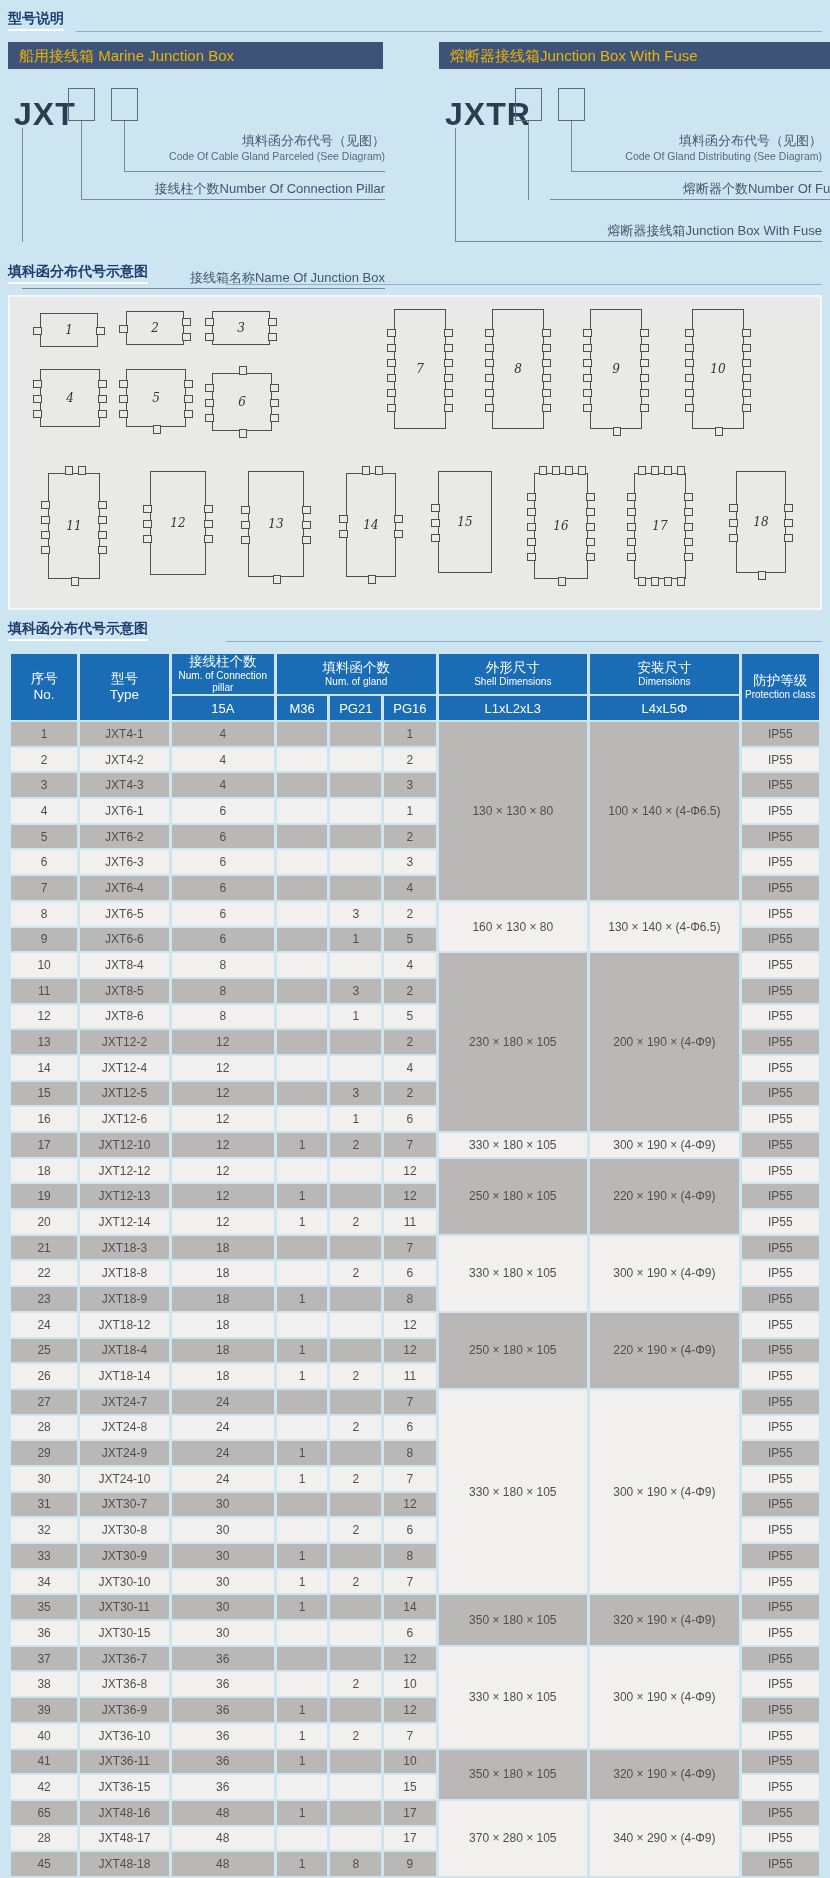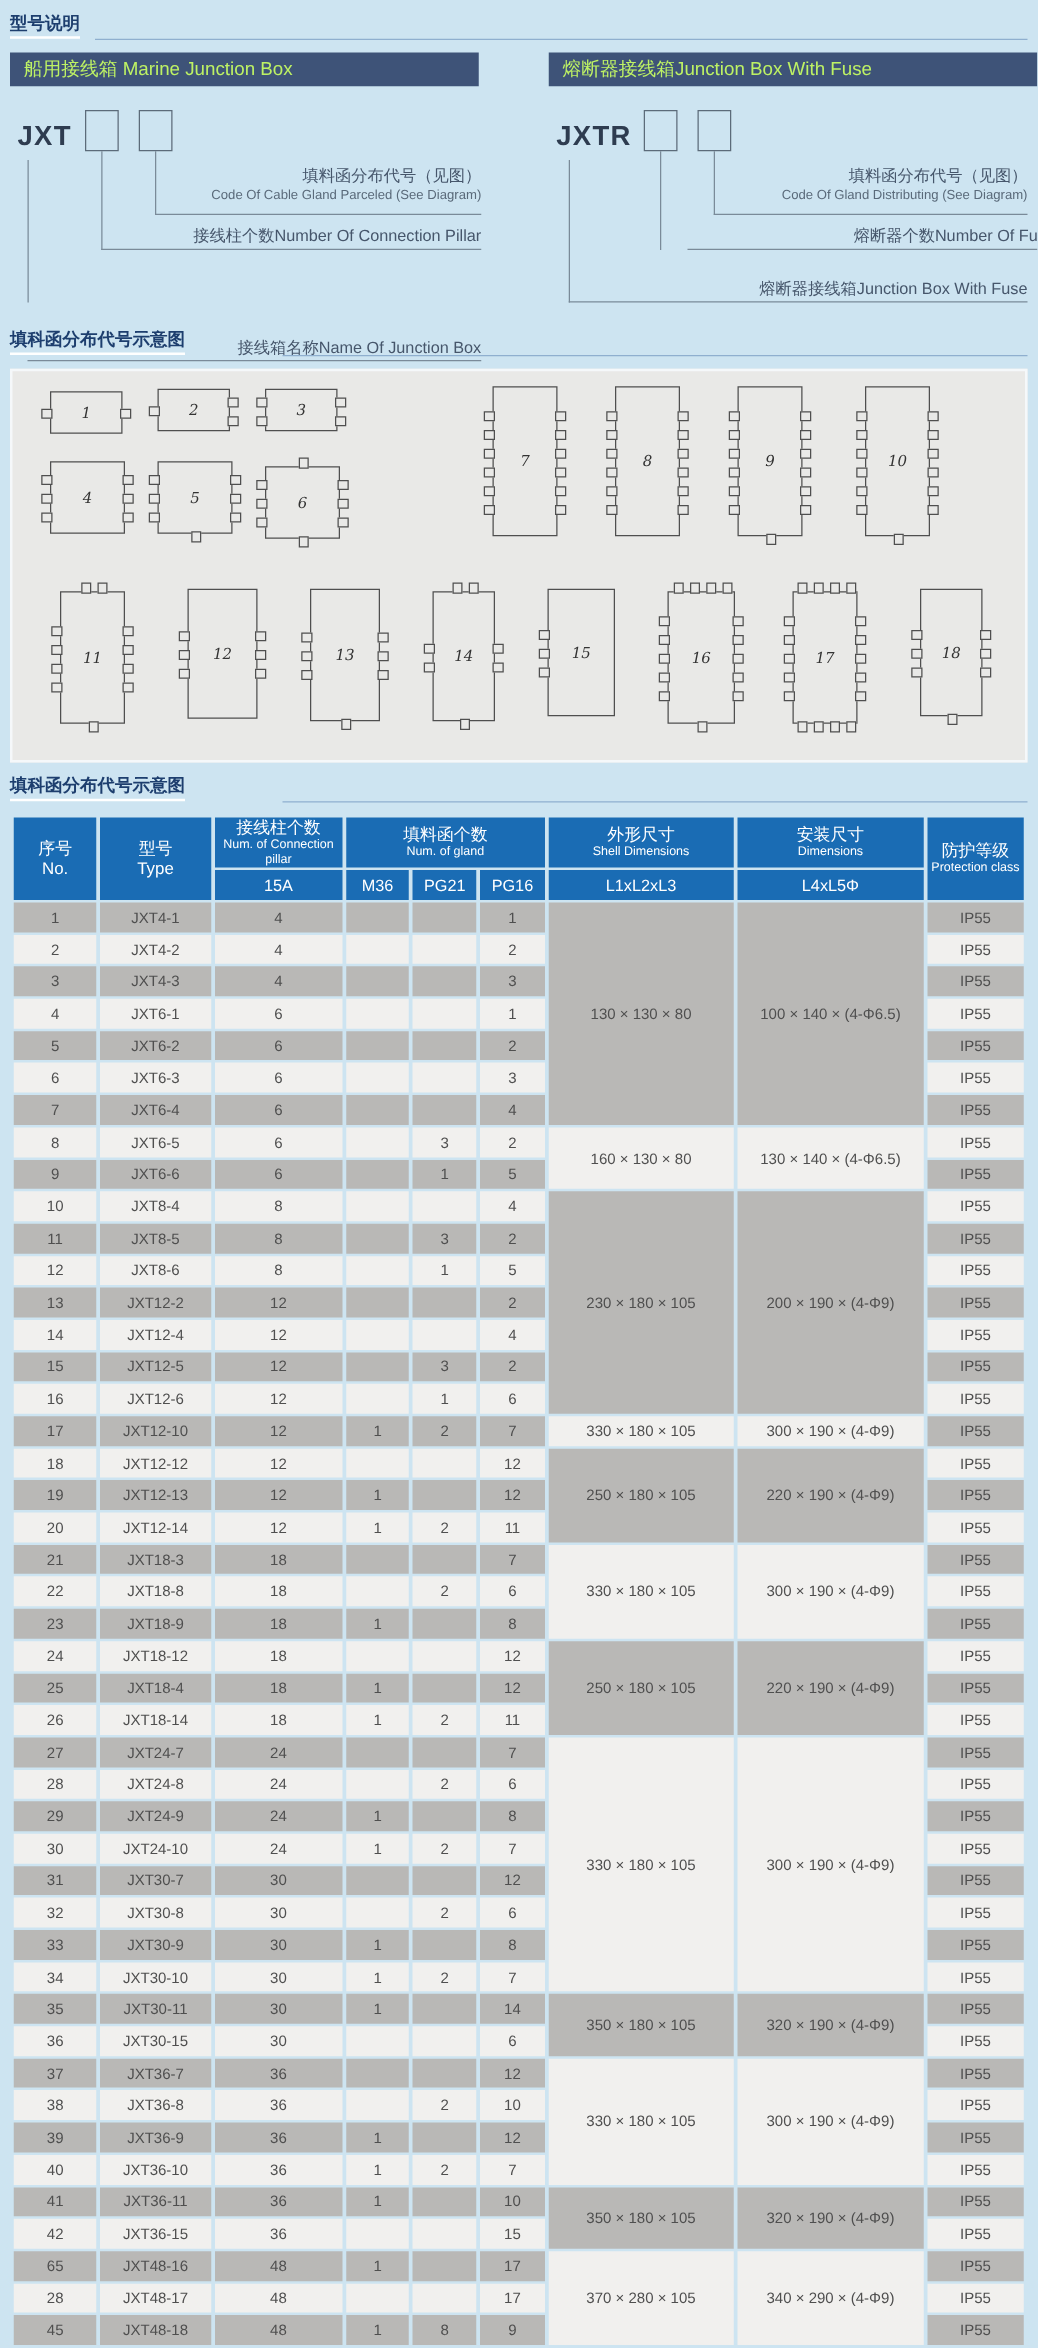--- a/index.html
+++ b/index.html
@@ -10,24 +10,24 @@
     font-family:"Liberation Sans", sans-serif; color:#44515f;
   }
   
   .sec-title {
     position:absolute; left:8px; font-size:14px; font-weight:bold; color:#1d3e6e;
     padding-bottom:3px; border-bottom:2px solid #ffffff; line-height:16px;
   }
   .rule { position:absolute; height:1px; background:#8fafcf; }
   
   .bar {
-    position:absolute; top:42px; height:27px; background:#3e5378; color:#bef264;
+    position:absolute; top:42px; height:27px; background:#3e5378; color:#eab308;
     font-size:15px; line-height:27px; padding-left:11px; white-space:nowrap; overflow:hidden;
   }
-  .code-text { position:absolute; top:96px; font-size:22px; font-weight:bold; color:#2e3c50; letter-spacing:1px; }
+  .code-text { position:absolute; top:96px; font-size:32px; font-weight:bold; color:#2e3c50; letter-spacing:1px; }
   .code-box { position:absolute; top:88px; width:27px; height:33px; border:1px solid #5c6b7a; background:transparent; }
   .vline { position:absolute; width:1px; background:#7a8a99; }
   .lbl {
     position:absolute; border-bottom:1px solid #7a8a99; text-align:right;
     display:flex; flex-direction:column; justify-content:flex-start; padding-bottom:1px;
   }
   .lbl .zh { font-size:13px; line-height:17px; color:#46566b; }
   .lbl .en { font-size:10.5px; line-height:14px; color:#5a6a7a; }
   
   .panel {

